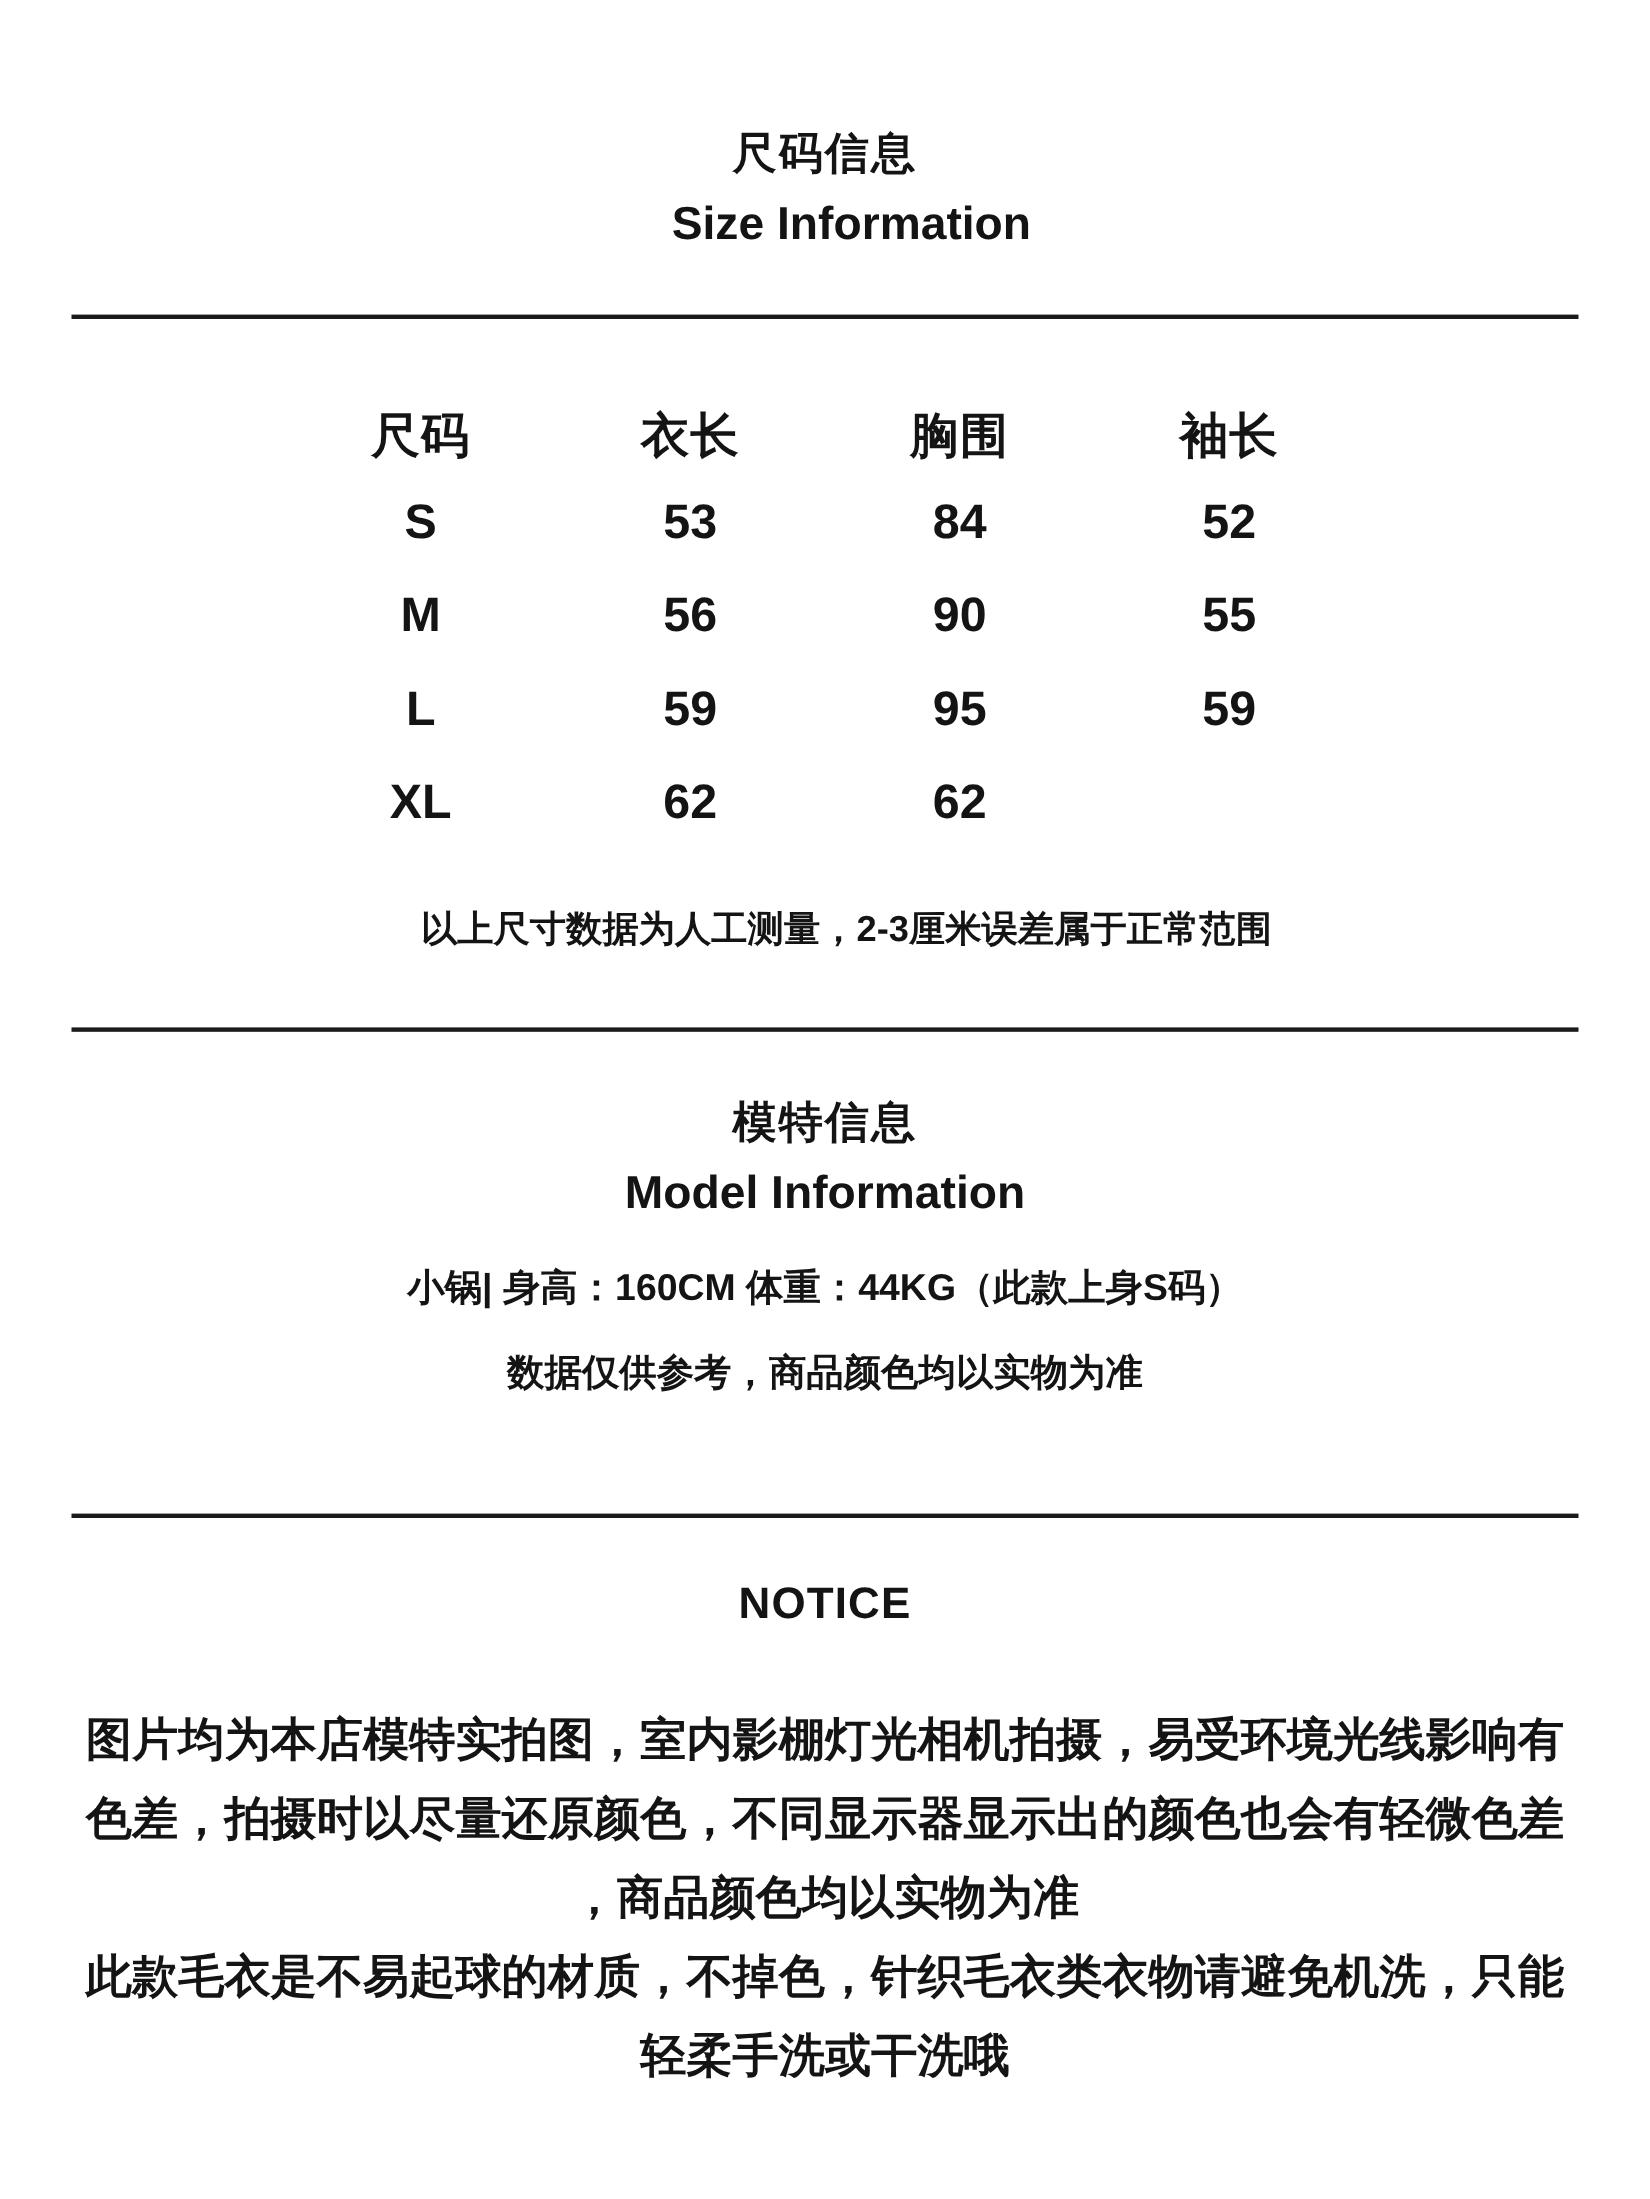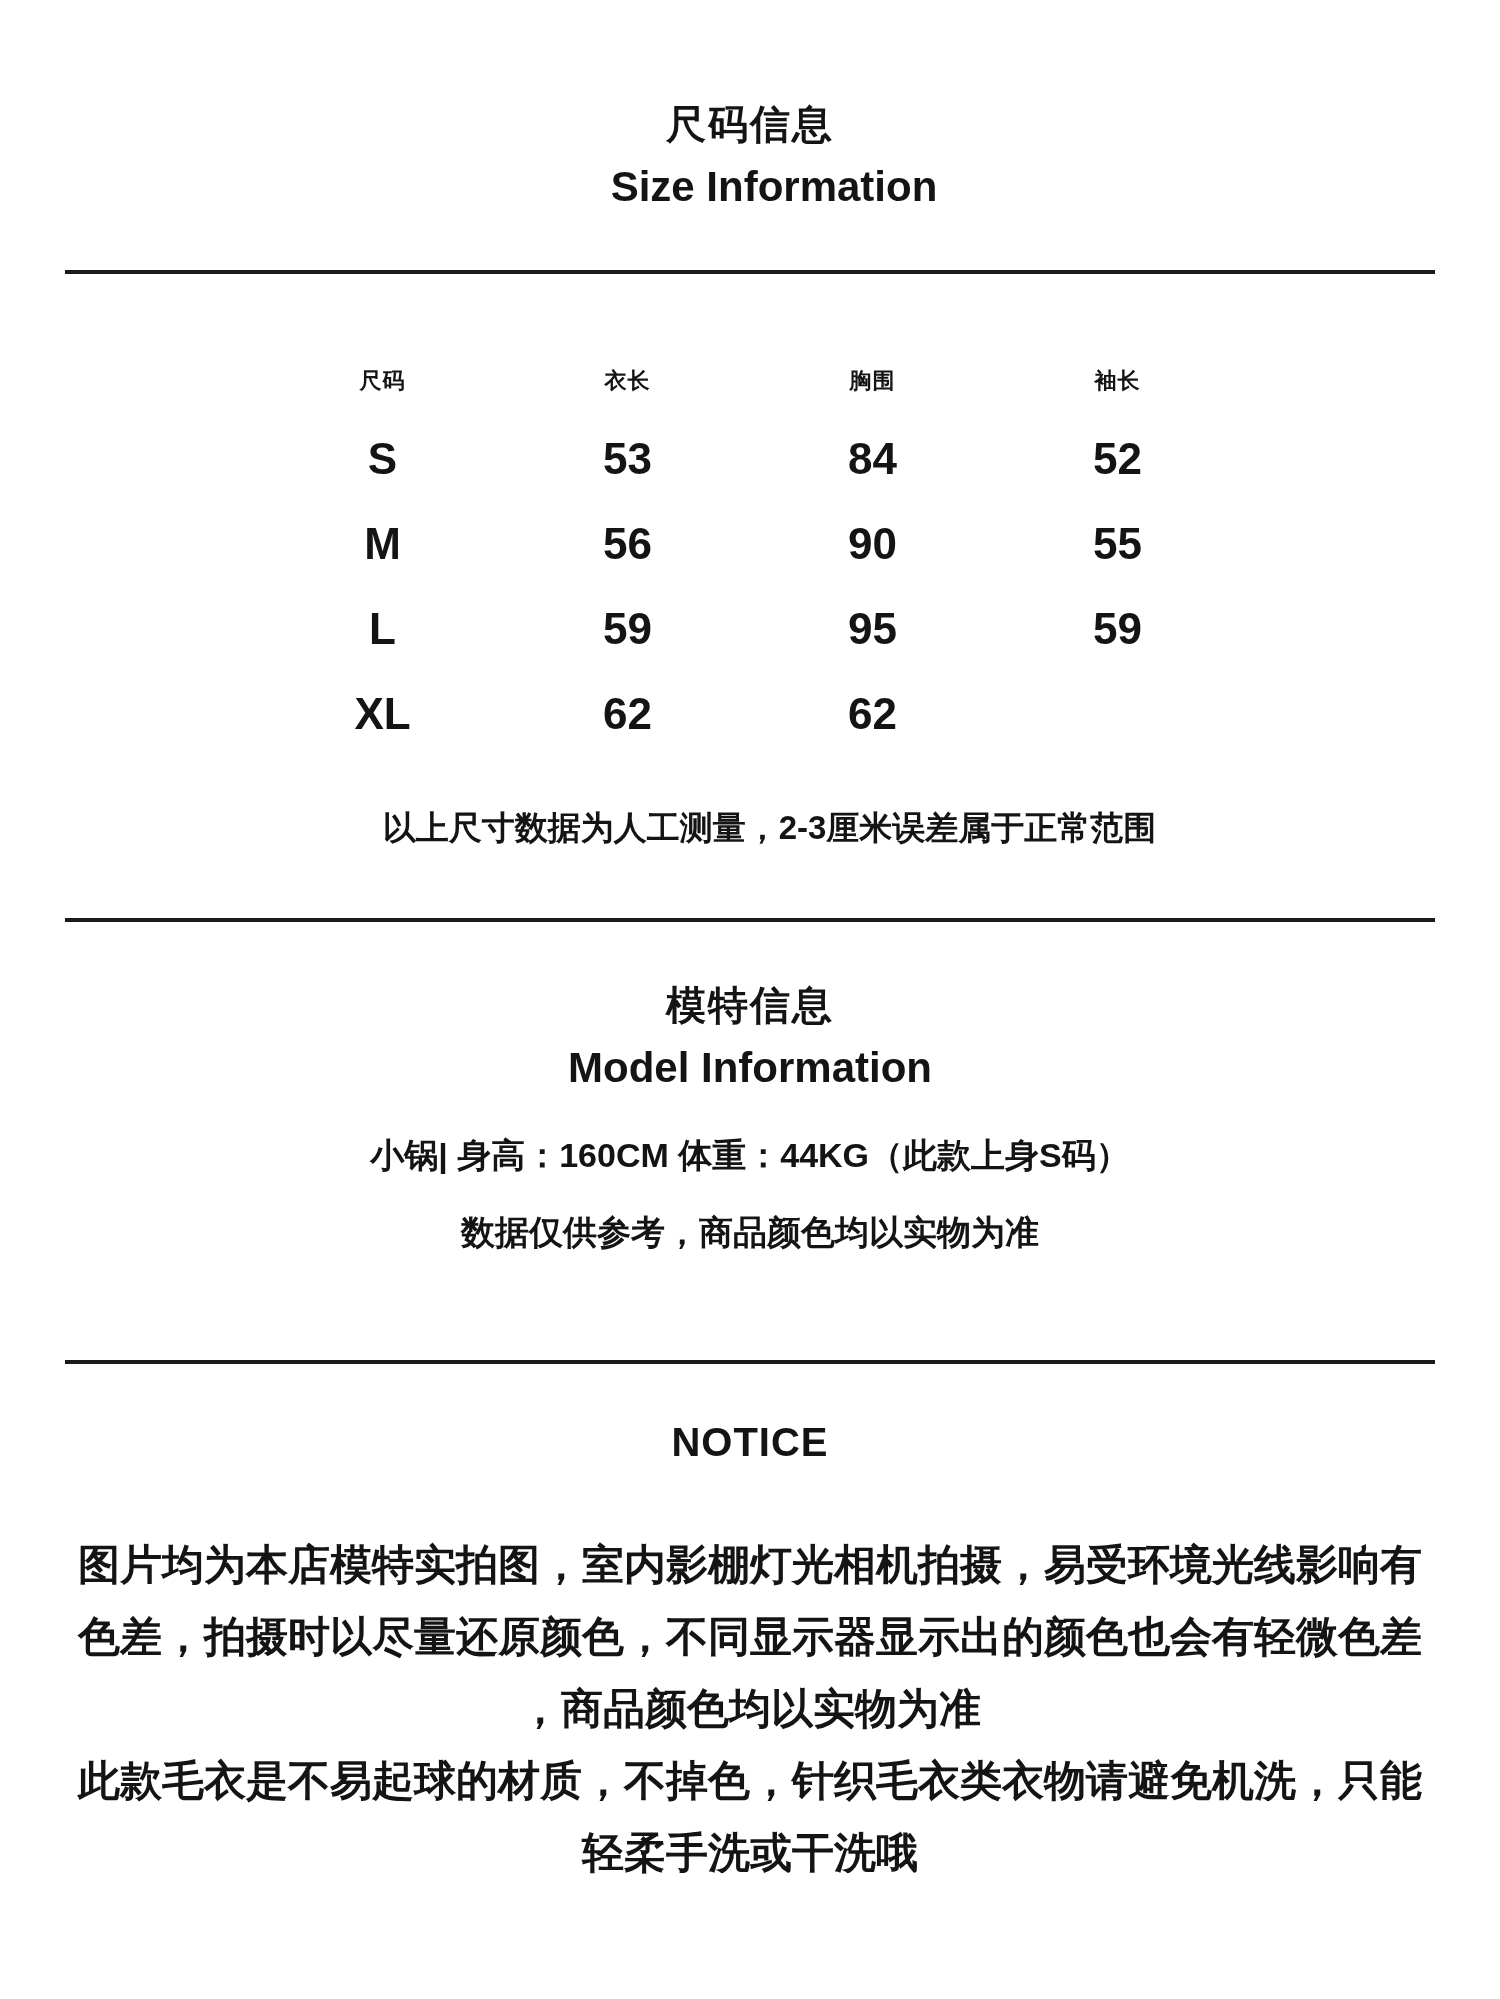--- a/index.html
+++ b/index.html
@@ -11,20 +11,21 @@
     font-family: "Liberation Sans", "DejaVu Sans", sans-serif;
     font-weight: 700;
     color: #141414;
     text-align: center;
   }
   .title-zh {
     padding-top: 100px;
     font-size: 40px;
     line-height: 48px;
     letter-spacing: 2px;
+    margin-top: 16px;
   }
   .title-en {
     margin-top: 14px;
     font-size: 42px;
     line-height: 50px;
     padding-left: 48px;
   }
   .divider {
     height: 4px;
     background: #1a1a1a;
@@ -38,21 +39,21 @@
   .size-table {
     width: 980px;
     margin: 0 auto;
   }
   .trow {
     display: grid;
     grid-template-columns: repeat(4, 1fr);
   }
   .trow-header {
     margin-top: 84px;
-    font-size: 22px;
+    font-size: 44px;
     line-height: 46px;
     letter-spacing: 1px;
   }
   .trow-data {
     margin-top: 28px;
     font-size: 44px;
     line-height: 54px;
   }
   .trow-data + .trow-data { margin-top: 31px; }
   .tcell { text-align: center; }

